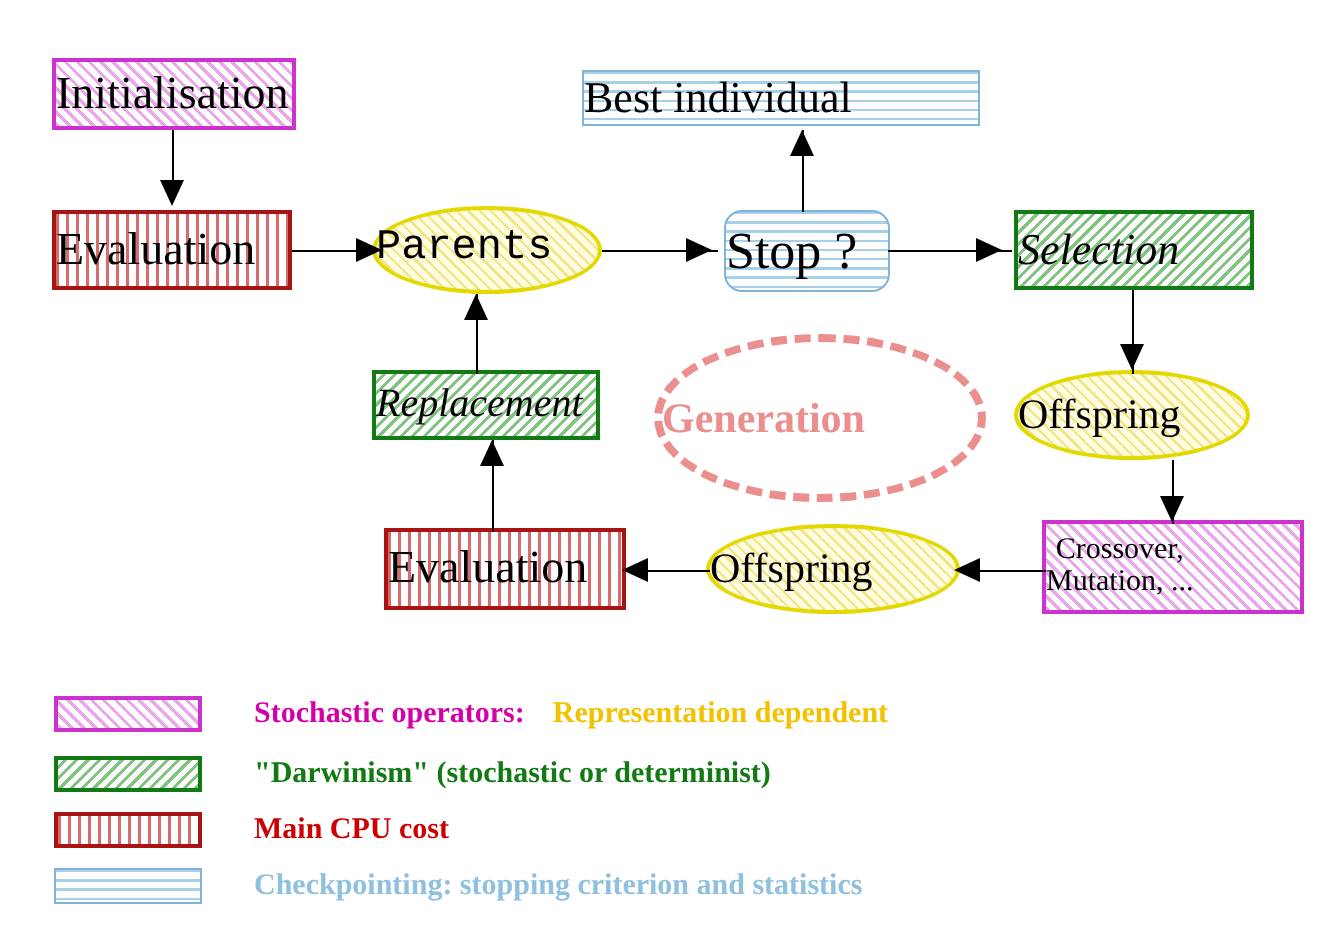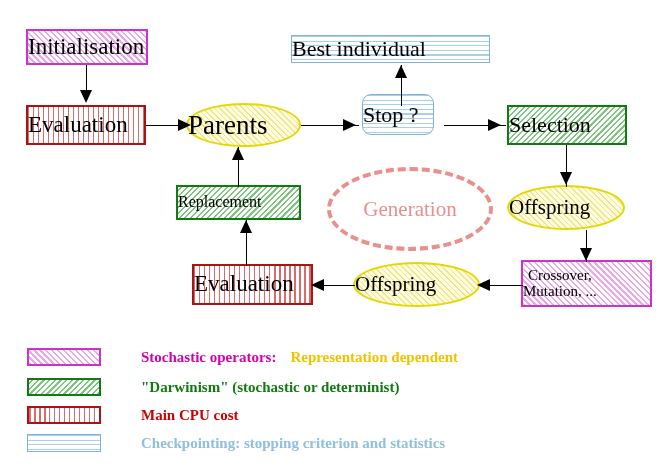--- a/index.html
+++ b/index.html
@@ -35,20 +35,21 @@
         #e9a8e9 0px, #e9a8e9 1.6px,
         #ffffff 1.6px, #ffffff 4.2px);
   }
   .fill-green {
     border: 2px solid #127a12;
     background-color: #ffffff;
     background-image: repeating-linear-gradient(
         -45deg,
         #7fc47f 0px, #7fc47f 1.5px,
         #ffffff 1.5px, #ffffff 4.0px);
+    font-style: italic;
   }
   .fill-red {
     border: 2px solid #a81414;
     background-color: #ffffff;
     background-image: repeating-linear-gradient(
         90deg,
         #d86b6b 0px, #d86b6b 1.5px,
         #ffffff 1.5px, #ffffff 5.0px);
   }
   .fill-blue {
@@ -71,22 +72,23 @@
   .rounded { border-radius: 9px; }
 
   .gen-ellipse {
     position: absolute;
     box-sizing: border-box;
     border: 4px dashed #ea8e8e;
     border-radius: 50%;
     background: transparent;
     display: flex;
     align-items: center;
-    justify-content: center;
+    justify-content: flex-start;
     color: #ea8e8e;
+    font-weight: bold;
   }
 
   
   .line-h, .line-v {
     position: absolute;
     background: #000000;
   }
   .line-h { height: 1px; }
   .line-v { width: 1px; }
   .arrow {
@@ -121,50 +123,50 @@
     display: flex;
     align-items: center;
   }
   .swatch {
     box-sizing: border-box;
     width: 74px;
     height: 18px;
     flex: 0 0 auto;
   }
   .legend-text {
-    margin-left: 40px;
+    margin-left: 26px;
     font-family: "Liberation Serif", "DejaVu Serif", serif;
     font-weight: bold;
     font-size: 15px;
     white-space: nowrap;
   }
   .legend-text .part2 { margin-left: 14px; }
 </style>
 </head>
 <body>
 
 <div id="canvas">
 
   <div class="node fill-magenta" style="left:26px; top:29px; width:122px; height:36px; font-size:23px;">
     <span>Initialisation</span>
   </div>
 
   <div class="node fill-red" style="left:26px; top:105px; width:120px; height:40px; font-size:23px;">
     <span>Evaluation</span>
   </div>
 
-  <div class="node fill-yellow ellipse" style="left:186px; top:103px; width:115px; height:44px; font-size:27px;">
+  <div class="node fill-yellow ellipse" style="left:186px; top:103px; width:115px; height:44px; font-size:21px;font-family:Liberation Mono, monospace;">
     <span>Parents</span>
   </div>
 
   <div class="node fill-blue" style="left:291px; top:35px; width:199px; height:28px; font-size:22px;">
     <span>Best individual</span>
   </div>
 
-  <div class="node fill-blue rounded" style="left:362px; top:94px; width:72px; height:41px; font-size:22px;">
+  <div class="node fill-blue rounded" style="left:362px; top:105px; width:83px; height:41px; font-size:26px;">
     <span>Stop ?</span>
   </div>
 
   <div class="node fill-green" style="left:507px; top:105px; width:120px; height:40px; font-size:22px;">
     <span>Selection</span>
   </div>
 
   <div class="node fill-yellow ellipse" style="left:507px; top:185px; width:118px; height:45px; font-size:21px;">
     <span>Offspring</span>
   </div>
@@ -175,21 +177,21 @@
   </div>
 
   <div class="node fill-yellow ellipse" style="left:353px; top:262px; width:127px; height:45px; font-size:21px;">
     <span>Offspring</span>
   </div>
 
   <div class="node fill-red" style="left:192px; top:264px; width:121px; height:41px; font-size:23px;">
     <span>Evaluation</span>
   </div>
 
-  <div class="node fill-green" style="left:176px; top:185px; width:125px; height:35px; font-size:16px;">
+  <div class="node fill-green" style="left:186px; top:185px; width:114px; height:35px; font-size:20px;">
     <span>Replacement</span>
   </div>
 
   <div class="gen-ellipse" style="left:327px; top:167px; width:166px; height:84px; font-size:21px;">
     <span>Generation</span>
   </div>
 
   <div class="line-v" style="left:86px; top:65px; height:27px;"></div>
   <div class="arrow down" style="left:80px; top:90px;"></div>
 

